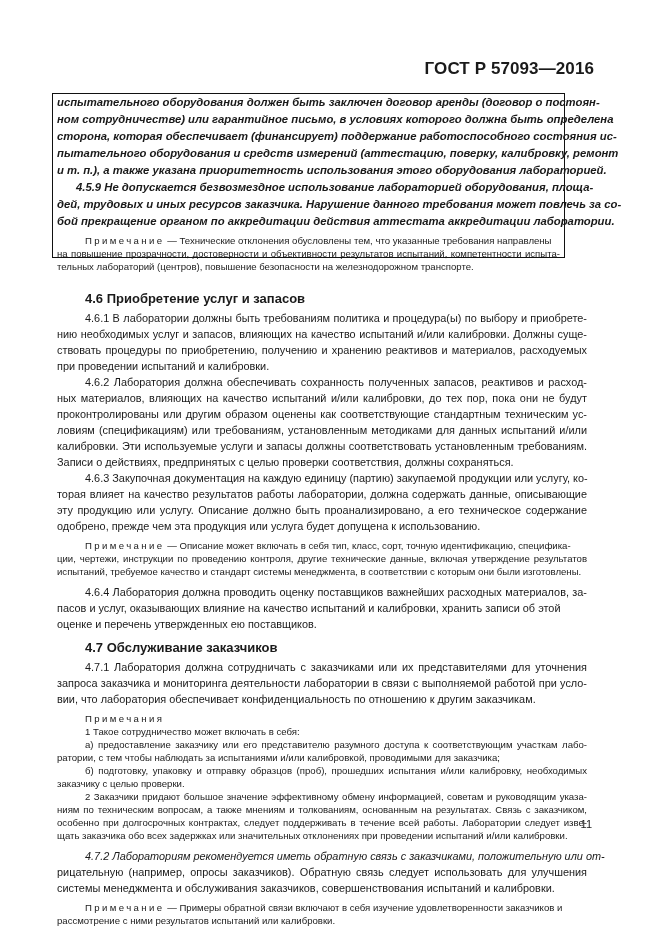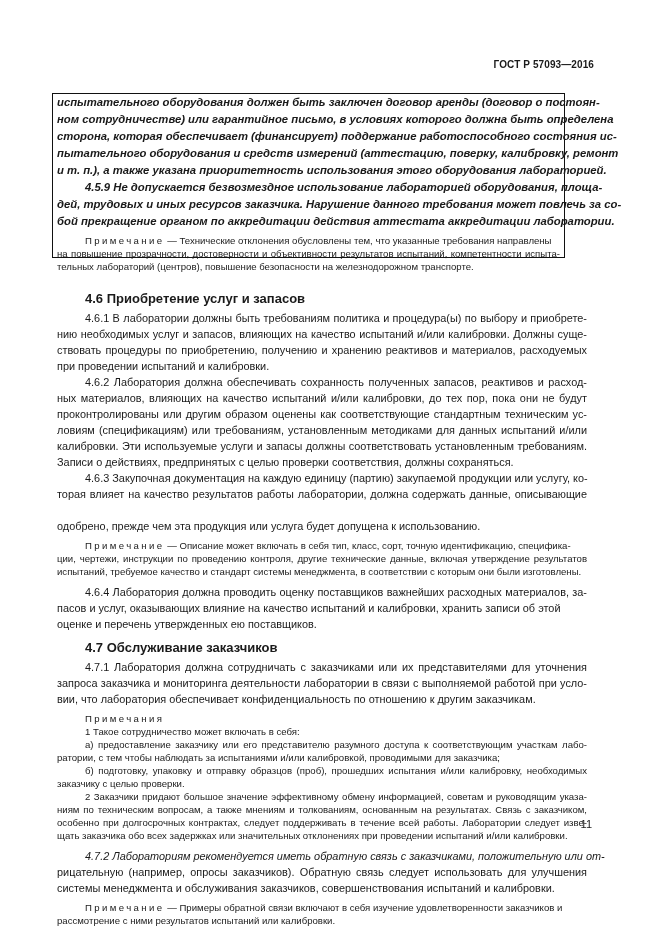--- a/index.html
+++ b/index.html
@@ -1,18 +1,18 @@
 <!DOCTYPE html>
 <html><head>
 <meta charset="utf-8">
 <style>
   html, body { margin:0; padding:0; background:#ffffff; }
   body { width:661px; height:936px; position:relative; overflow:hidden; font-family:"Liberation Sans", sans-serif; color:#1a1a1a; }
   .page { position:absolute; left:0; top:0; width:661px; height:936px; background:#fff; }
-  .hdr { position:absolute; right:67px; top:59px; font-size:10px; font-weight:bold; letter-spacing:0.1px; }
+  .hdr { position:absolute; right:67px; top:59px; font-size:17px; font-weight:bold; letter-spacing:0.1px; }
   .box { position:absolute; left:52px; top:93px; width:511px; height:163px; border:1.3px solid #111; }
   .ln { position:absolute; white-space:nowrap; line-height:1; }
   .it { font-style:italic; font-weight:bold; font-size:11.3px; }
   .nt { font-size:9.6px; }
   .bd { font-size:10.9px; }
   .sec { font-weight:bold; font-size:13px; }
   .sp { letter-spacing:2.4px; }
   .j { text-align:justify; text-align-last:justify; }
   .pn { position:absolute; right:69px; top:818px; font-size:11px; }
 </style>
@@ -23,21 +23,21 @@
 
   <div class="hdr">ГОСТ Р 57093—2016</div>
 
   <div class="box"></div>
 
   <div class="ln it j" style="left:57px;top:97px;width:503px;">испытательного оборудования должен быть заключен договор аренды (договор о постоян-</div>
   <div class="ln it j" style="left:57px;top:114px;width:503px;">ном сотрудничестве) или гарантийное письмо, в условиях которого должна быть определена</div>
   <div class="ln it j" style="left:57px;top:131px;width:503px;">сторона, которая обеспечивает (финансирует) поддержание работоспособного состояния ис-</div>
   <div class="ln it j" style="left:57px;top:148px;width:503px;">пытательного оборудования и средств измерений (аттестацию, поверку, калибровку, ремонт</div>
   <div class="ln it" style="left:57px;top:165px;">и т. п.), а также указана приоритетность использования этого оборудования лабораторией.</div>
-  <div class="ln it j" style="left:85px;top:182px;width:475px;font-style:italic;">4.5.9 Не допускается безвозмездное использование лабораторией оборудования, площа-</div>
+  <div class="ln it j" style="left:76px;top:182px;width:475px;font-style:italic;">4.5.9 Не допускается безвозмездное использование лабораторией оборудования, площа-</div>
   <div class="ln it j" style="left:57px;top:199px;width:503px;">дей, трудовых и иных ресурсов заказчика. Нарушение данного требования может повлечь за со-</div>
   <div class="ln it" style="left:57px;top:216px;">бой прекращение органом по аккредитации действия аттестата аккредитации лаборатории.</div>
 
   <div class="ln nt" style="left:85px;top:236px;width:475px;">
     <span class="sp">Примечание</span><span> — Технические отклонения обусловлены тем, что указанные требования направлены</span>
   </div>
   <div class="ln nt j" style="left:57px;top:249px;width:503px;">на повышение прозрачности, достоверности и объективности результатов испытаний, компетентности испыта-</div>
   <div class="ln nt" style="left:57px;top:262px;">тельных лабораторий (центров), повышение безопасности на железнодорожном транспорте.</div>
 
   <div class="ln sec" style="left:85px;top:292px;">4.6 Приобретение услуг и запасов</div>
@@ -49,20 +49,21 @@
 
   <div class="ln bd j" style="left:85px;top:377px;width:502px;">4.6.2 Лаборатория должна обеспечивать сохранность полученных запасов, реактивов и расход-</div>
   <div class="ln bd j" style="left:57px;top:393px;width:530px;">ных материалов, влияющих на качество испытаний и/или калибровки, до тех пор, пока они не будут</div>
   <div class="ln bd j" style="left:57px;top:409px;width:530px;">проконтролированы или другим образом оценены как соответствующие стандартным техническим ус-</div>
   <div class="ln bd j" style="left:57px;top:425px;width:530px;">ловиям (спецификациям) или требованиям, установленным методиками для данных испытаний и/или</div>
   <div class="ln bd" style="left:57px;top:457px;">Записи о действиях, предпринятых с целью проверки соответствия, должны сохраняться.</div>
   <div class="ln bd j" style="left:57px;top:441px;width:530px;">калибровки. Эти используемые услуги и запасы должны соответствовать установленным требованиям.</div>
 
   <div class="ln bd j" style="left:85px;top:473px;width:502px;">4.6.3 Закупочная документация на каждую единицу (партию) закупаемой продукции или услугу, ко-</div>
   <div class="ln bd j" style="left:57px;top:489px;width:530px;">торая влияет на качество результатов работы лаборатории, должна содержать данные, описывающие</div>
+  <div class="ln bd j" style="left:57px;top:505px;width:530px;">эту продукцию или услугу. Описание должно быть проанализировано, а его техническое содержание</div>
   <div class="ln nt" style="left:85px;top:541px;">
     <span class="sp">Примечание</span><span> — Описание может включать в себя тип, класс, сорт, точную идентификацию, специфика-</span>
   </div>
 
   <div class="ln bd" style="left:57px;top:521px;">одобрено, прежде чем эта продукция или услуга будет допущена к использованию.</div>
   <div class="ln nt j" style="left:57px;top:554px;width:530px;">ции, чертежи, инструкции по проведению контроля, другие технические данные, включая утверждение результатов</div>
   <div class="ln nt" style="left:57px;top:567px;">испытаний, требуемое качество и стандарт системы менеджмента, в соответствии с которым они были изготовлены.</div>
 
   <div class="ln bd j" style="left:85px;top:587px;width:502px;">4.6.4 Лаборатория должна проводить оценку поставщиков важнейших расходных материалов, за-</div>
   <div class="ln bd j" style="left:57px;top:603px;width:428px;">пасов и услуг, оказывающих влияние на качество испытаний и калибровки, хранить записи об этой</div>

